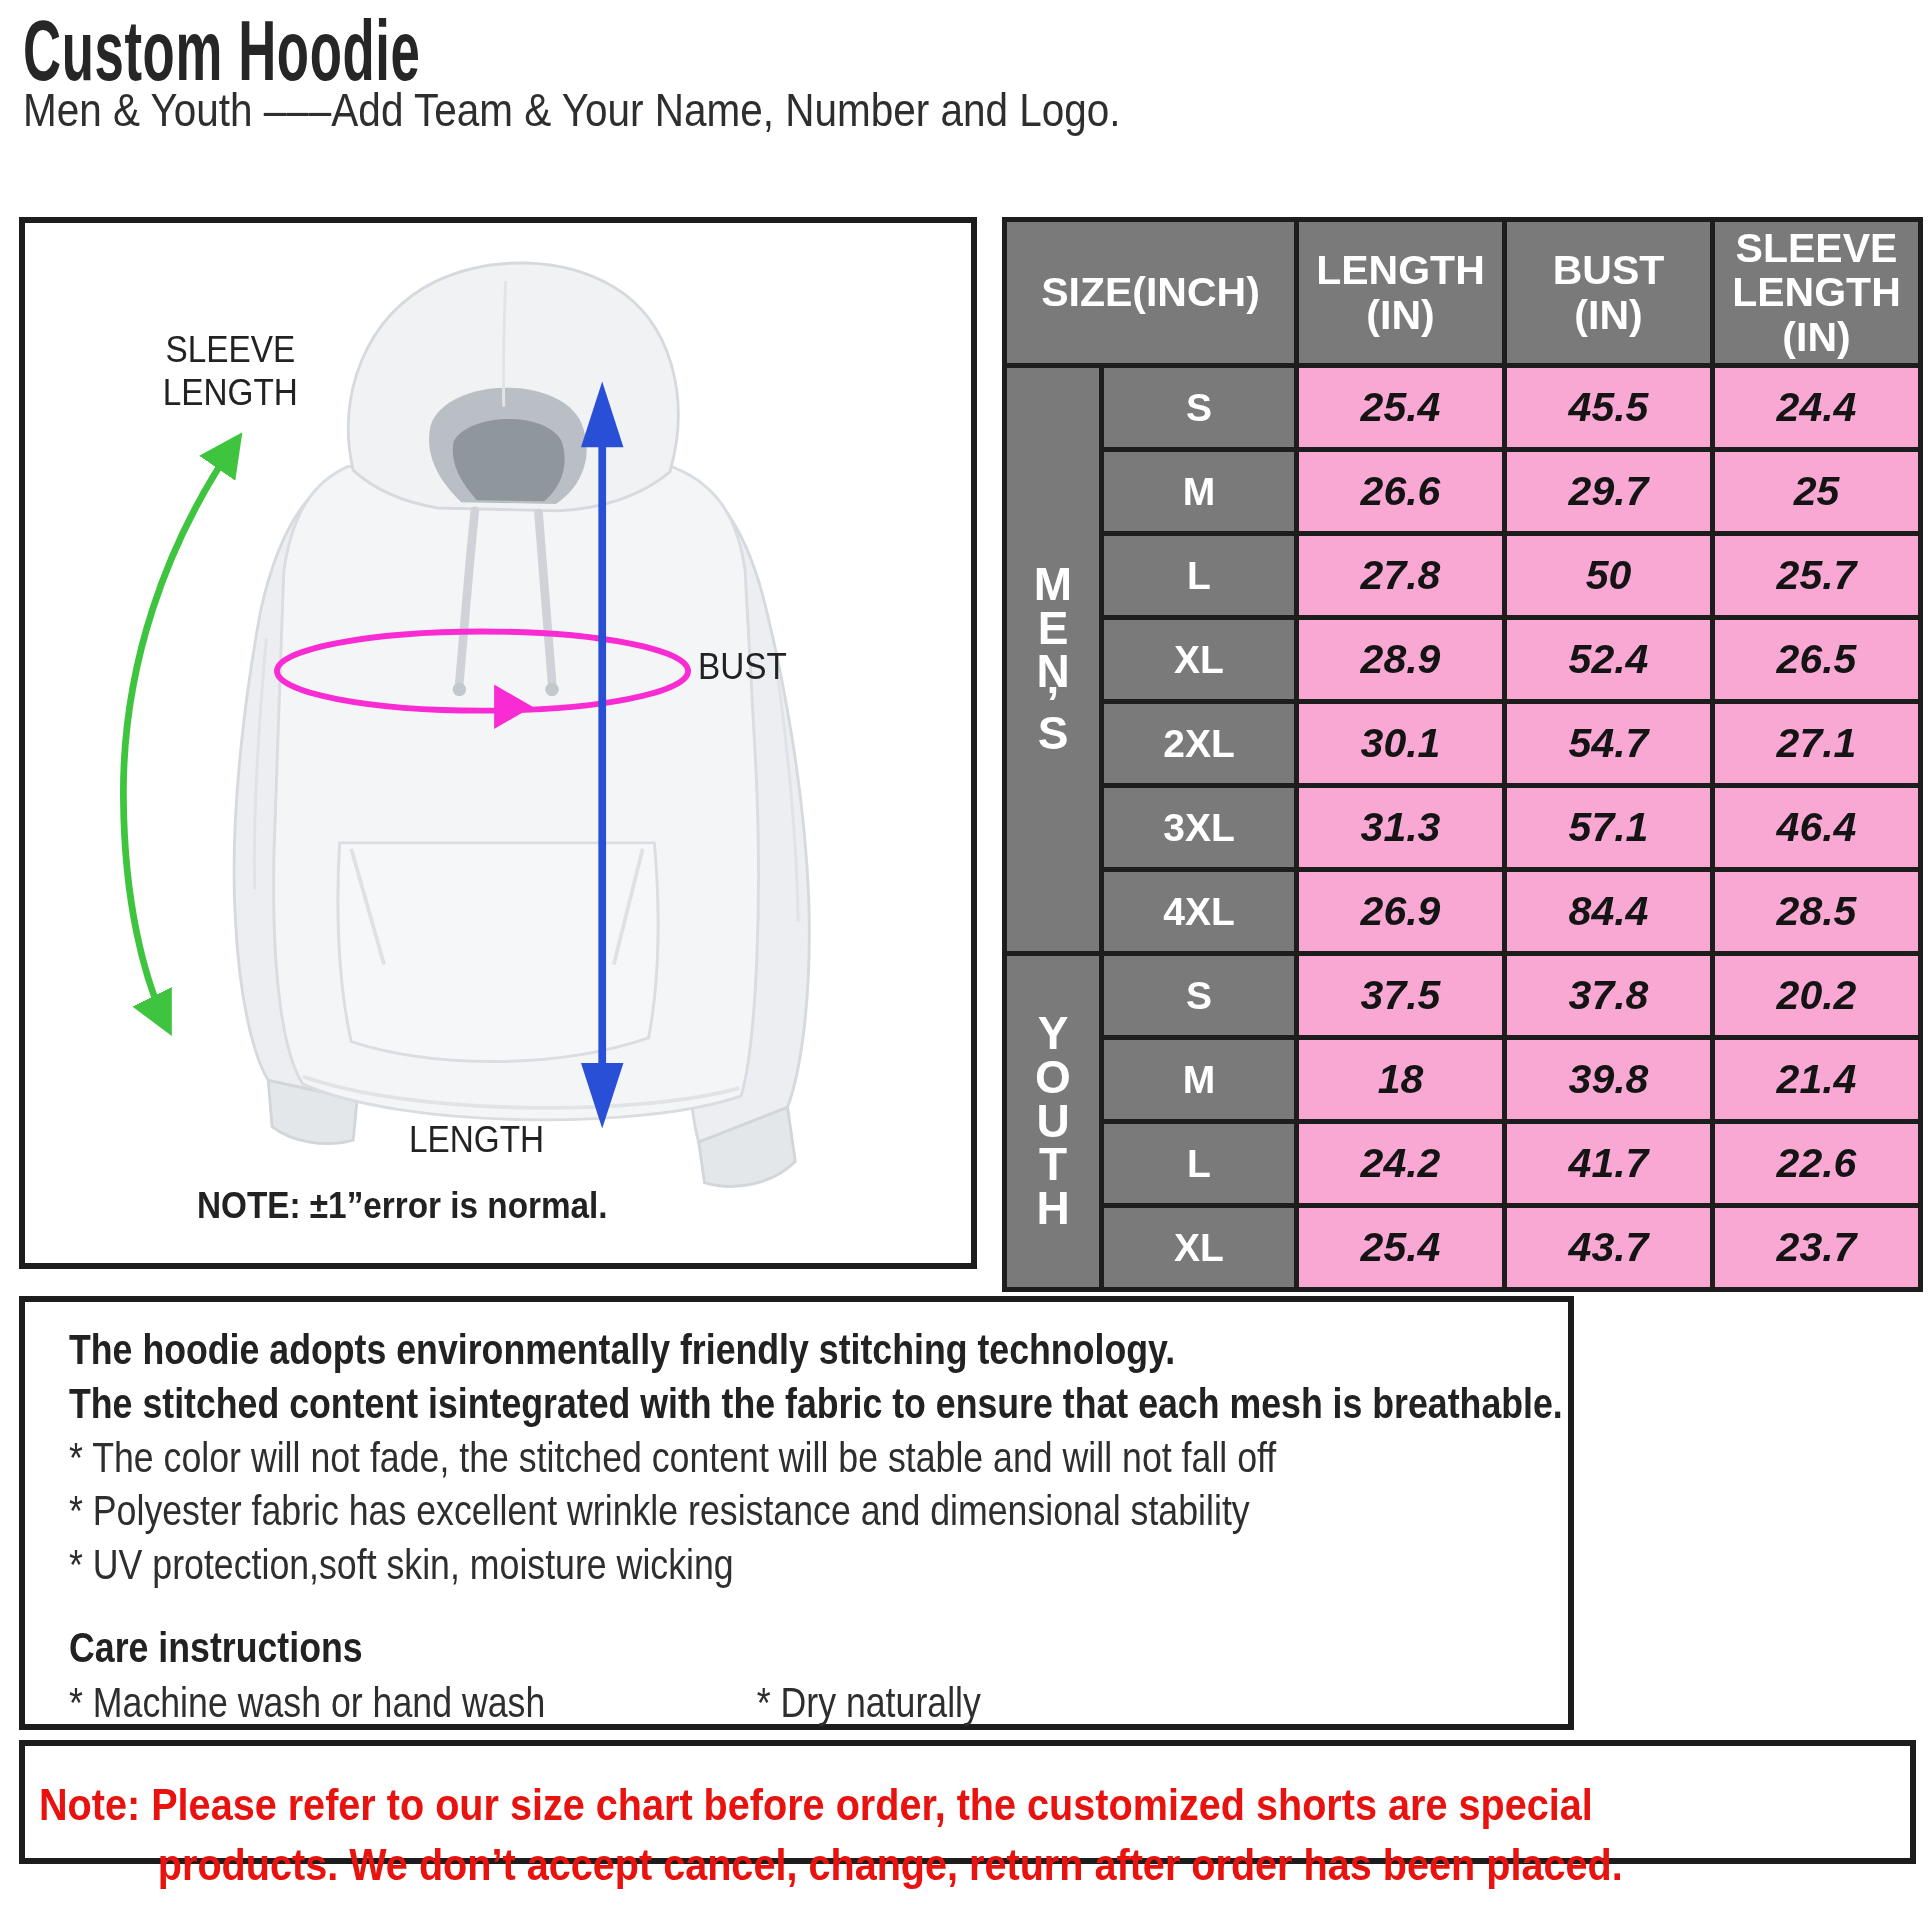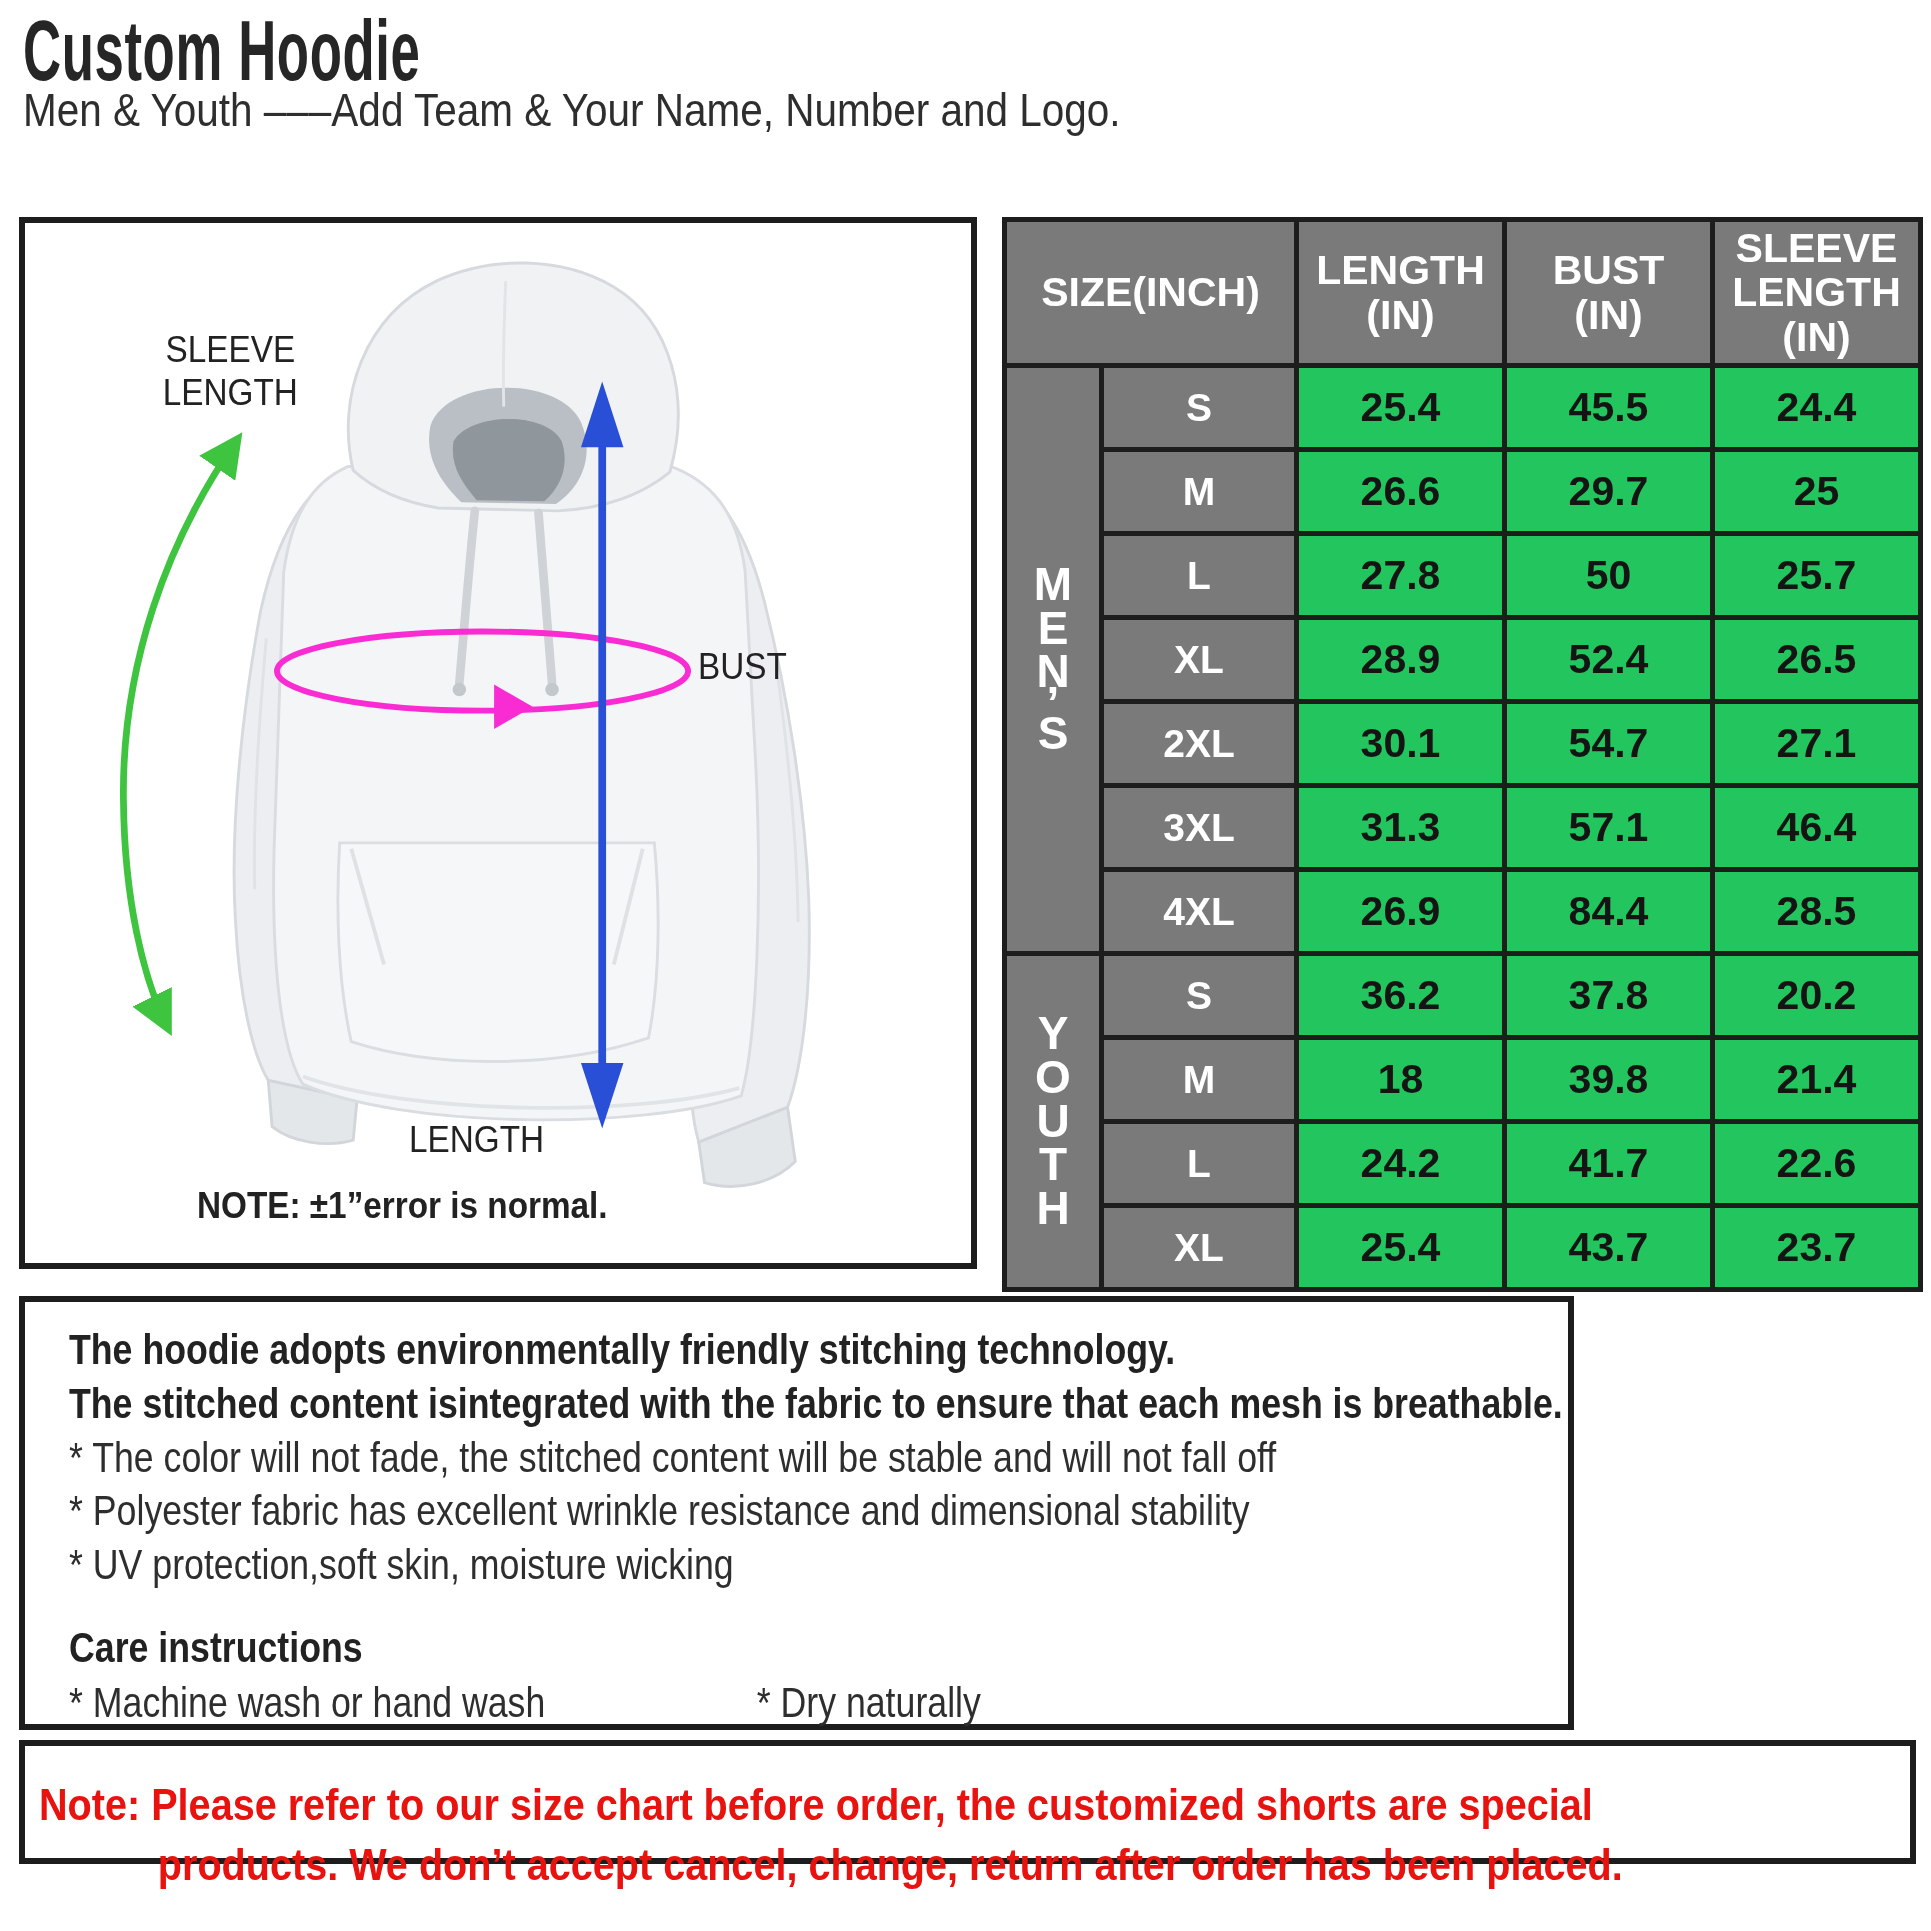--- a/index.html
+++ b/index.html
@@ -53,21 +53,21 @@
     border:5.8px solid #1d1d1d; text-align:center; vertical-align:middle;
     padding:0; overflow:hidden;
   }
   thead th {
     background:var(--gray); color:#fff; font-size:41px; font-weight:700;
     height:141px; line-height:1.08;
   }
   tbody tr { height:84px; }
   td.group-cell { background:var(--gray); color:#fff; }
   td.size-cell  { background:var(--gray); color:#fff; font-size:39px; font-weight:700; }
-  td.val-cell   { background:#22c55e; color:#141414; font-size:41px; font-weight:700; }
+  td.val-cell   { background:#f9a8d4; color:#141414; font-size:41px; font-weight:700;font-style:italic; }
   .vstack span { display:block; font-size:46px; font-weight:700; line-height:0.95; }
   .vstack span.apos { line-height:0.40; }
 
   
   #desc-inner {
     position:absolute; left:44px; top:21px;
     transform:scaleX(0.85); transform-origin:left top; white-space:nowrap;
   }
   .desc-bold   { font-size:42px; font-weight:700; line-height:1.28; color:#222; }
   .desc-bullet { font-size:42px; font-weight:400; line-height:1.28; color:#2e2e2e; }
@@ -216,21 +216,21 @@
           <td class="group-cell" rowspan="4">
             <div class="vstack">
               <span>Y</span>
               <span>O</span>
               <span>U</span>
               <span>T</span>
               <span>H</span>
             </div>
           </td>
           <td class="size-cell">S</td>
-          <td class="val-cell">36.2</td>
+          <td class="val-cell">37.5</td>
           <td class="val-cell">37.8</td>
           <td class="val-cell">20.2</td>
         </tr>
         <tr>
           <td class="size-cell">M</td>
           <td class="val-cell">18</td>
           <td class="val-cell">39.8</td>
           <td class="val-cell">21.4</td>
         </tr>
         <tr>

